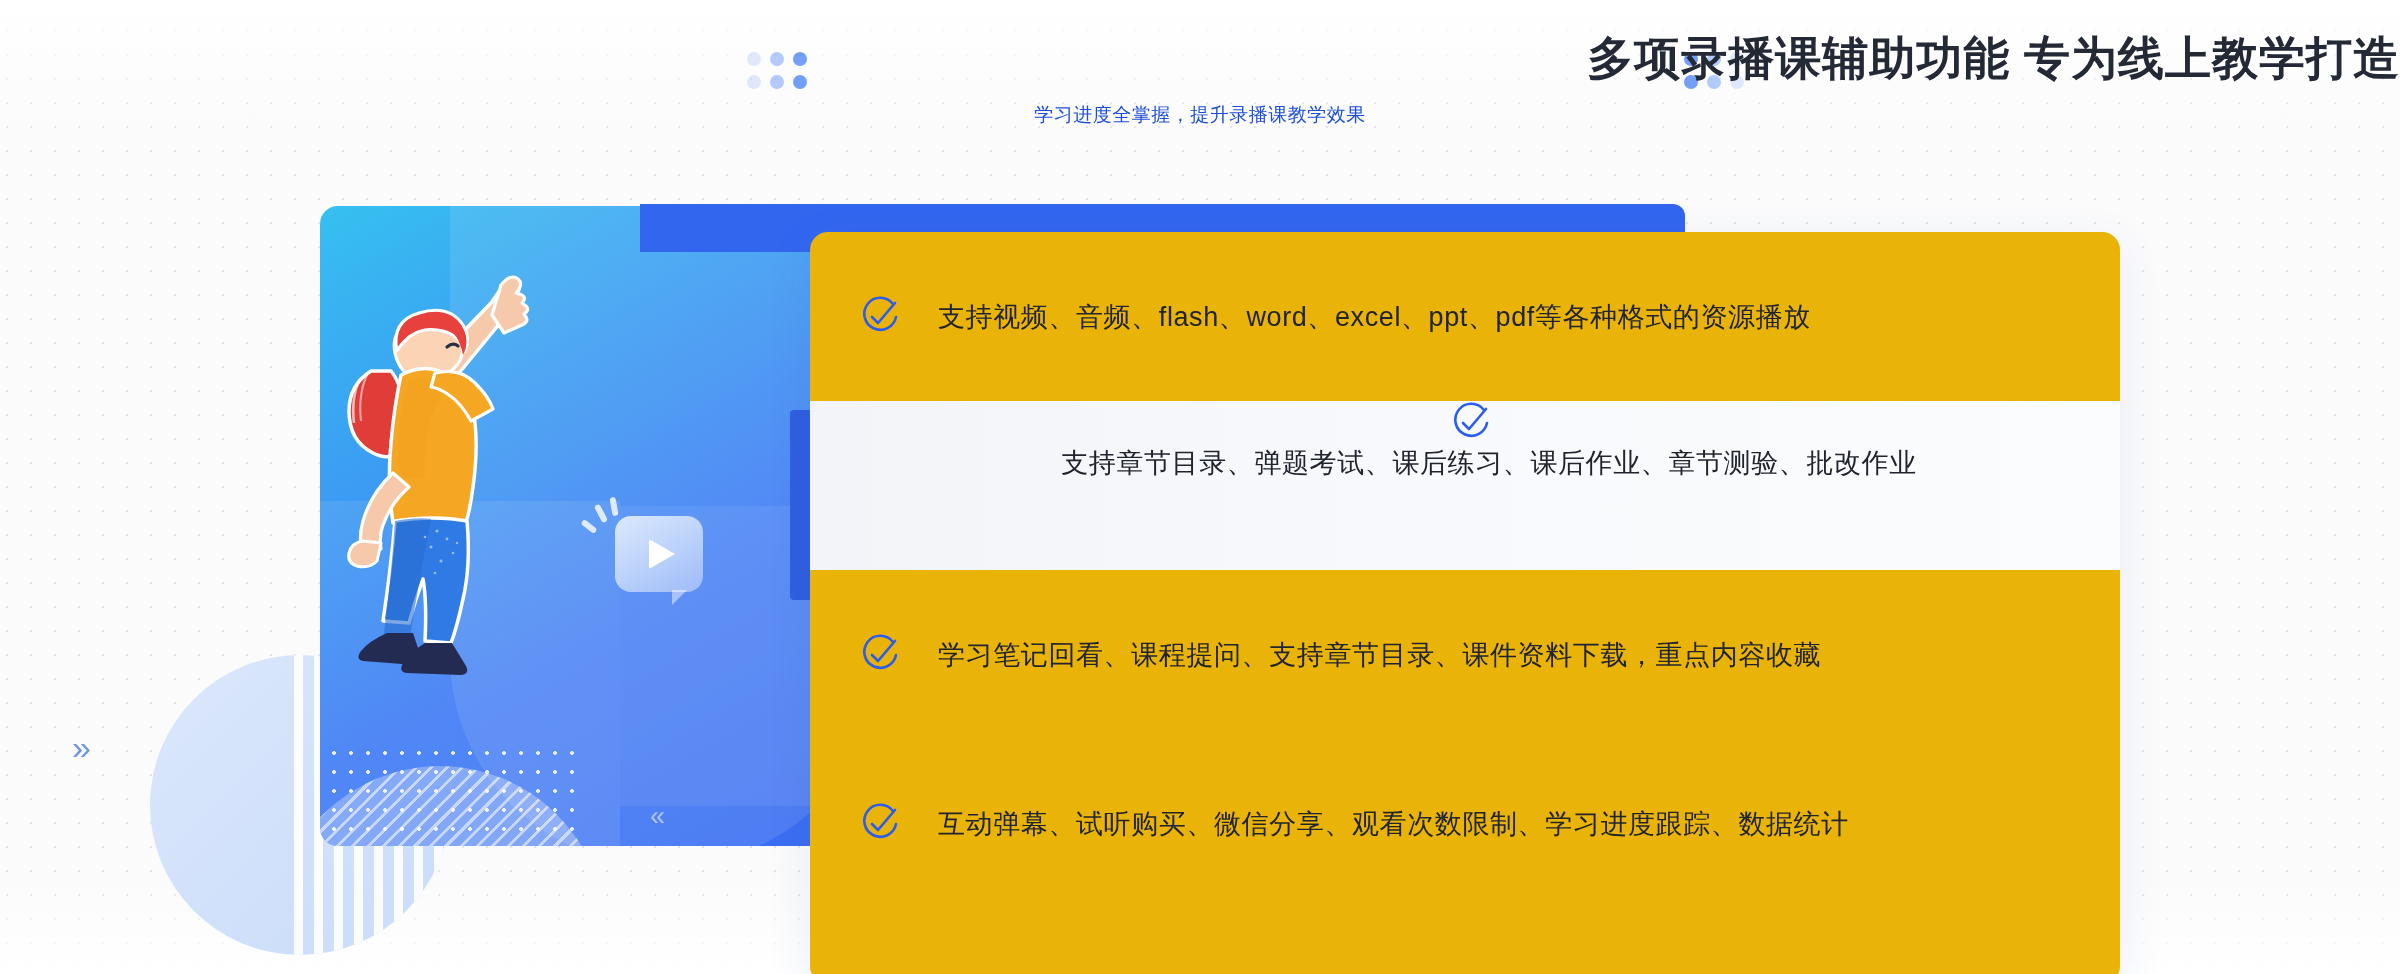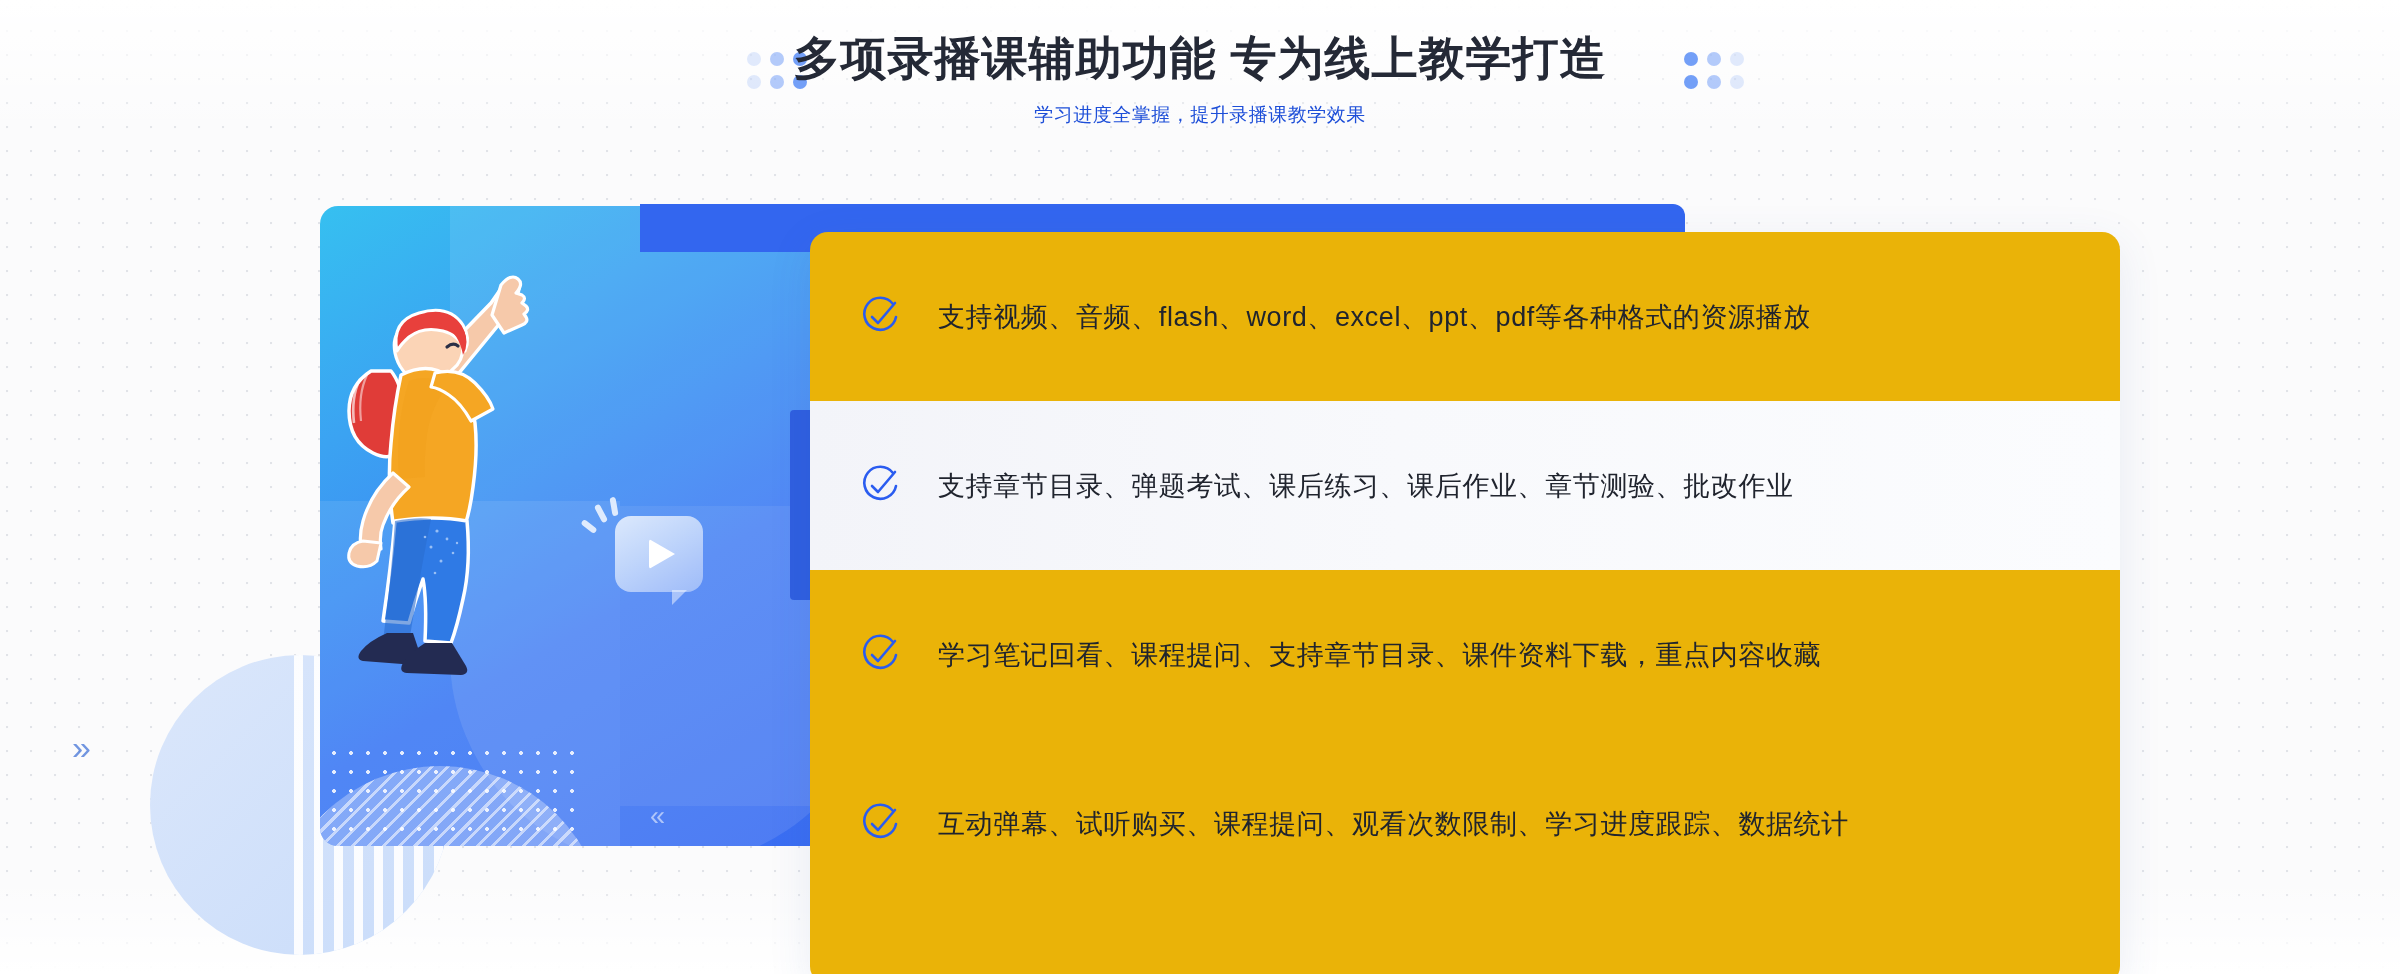--- a/index.html
+++ b/index.html
@@ -28,21 +28,21 @@
   }
 
   
   .header{
     position:absolute; top:0; left:0; right:0; height:170px;
     text-align:center; z-index:20;
   }
   .title{
     margin-top:30px;
     font-size:46px; font-weight:bold; color:#242936;
-    letter-spacing:1px; line-height:1.25;
+    letter-spacing:1px; line-height:1.25;text-align:right;
   }
   .subtitle{
     margin-top:14px;
     font-size:19px; color:#1d4ed8; letter-spacing:.5px;
   }
 
   
   .dotcluster{
     position:absolute; top:52px;
     display:grid; grid-template-columns:repeat(3,14px);
@@ -166,20 +166,21 @@
     box-shadow:0 12px 44px rgba(60,90,160,.10);
     z-index:10;
     overflow:hidden;
   }
   .frow{
     display:flex; align-items:center; height:169px;
     padding-left:48px;
   }
   .frow.alt{
     background:linear-gradient(90deg,#f3f4f9 0%,#f8f9fc 45%,#fbfcfe 100%);
+    flex-direction:column;
   }
   .check{ width:44px; height:44px; flex:0 0 44px; margin-right:36px; }
   .ftext{
     font-size:27px; color:#20242e; letter-spacing:.6px; white-space:nowrap;
   }
 </style>
 </head>
 <body>
 
 <div id="bg-grid"></div>
@@ -313,16 +314,16 @@
     <span class="ftext">学习笔记回看、课程提问、支持章节目录、课件资料下载，重点内容收藏</span>
   </div>
 
   <div class="frow">
     <span class="check">
       <svg viewBox="0 0 44 44" width="44" height="44">
         <path d="M35 9 A16 16 0 1 0 38 22" fill="none" stroke="#2a5cf0" stroke-width="2.6" stroke-linecap="round"></path>
         <path d="M14 22 l6 6 L37 8" fill="none" stroke="#2a5cf0" stroke-width="2.6" stroke-linecap="round" stroke-linejoin="round"></path>
       </svg>
     </span>
-    <span class="ftext">互动弹幕、试听购买、课程提问、观看次数限制、学习进度跟踪、数据统计</span>
+    <span class="ftext">互动弹幕、试听购买、微信分享、观看次数限制、学习进度跟踪、数据统计</span>
   </div>
 
 </div>
 
 </body></html>

